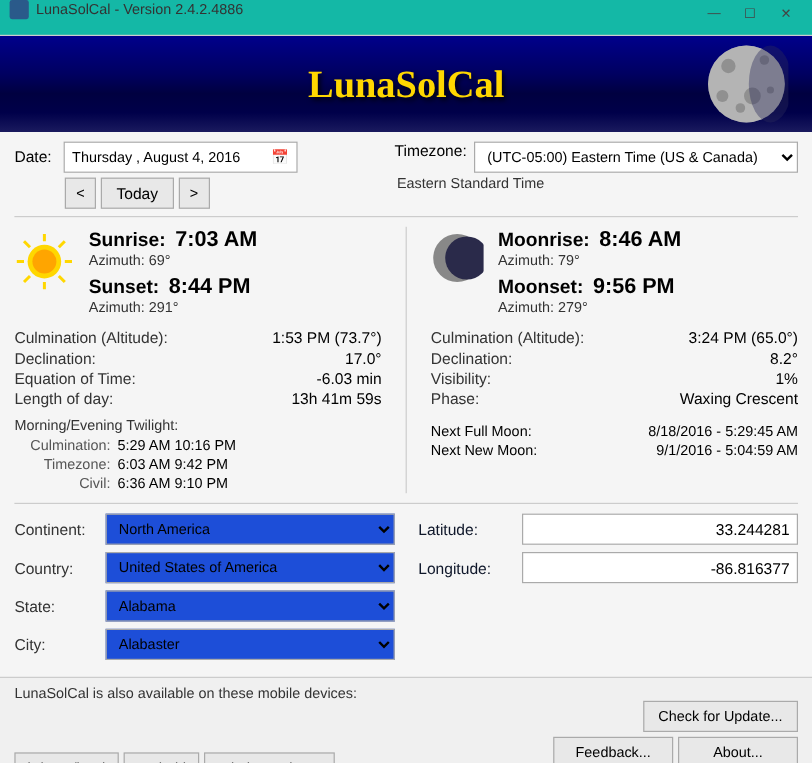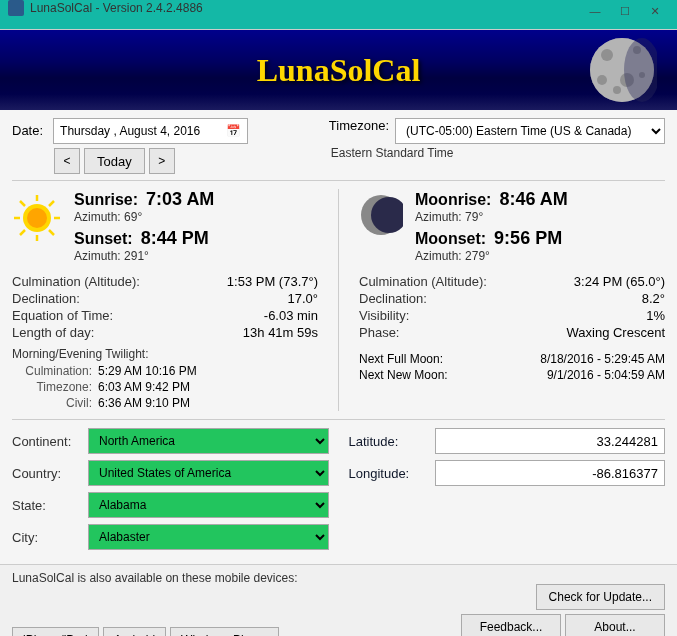--- a/index.html
+++ b/index.html
@@ -281,21 +281,21 @@
     }
     .loc-label {
       width: 70px;
       font-size: 13px;
       color: #333;
     }
     .loc-select {
       flex: 1;
       height: 26px;
       border: 1px solid #aaa;
-      background: #22c55e;
+      background: #1d4ed8;
       padding: 0 6px;
       font-size: 12px;
       cursor: pointer;
     }
     .coord-label {
       width: 80px;
       font-size: 13px;
       color: #0f172a;
     }
     .coord-input {

